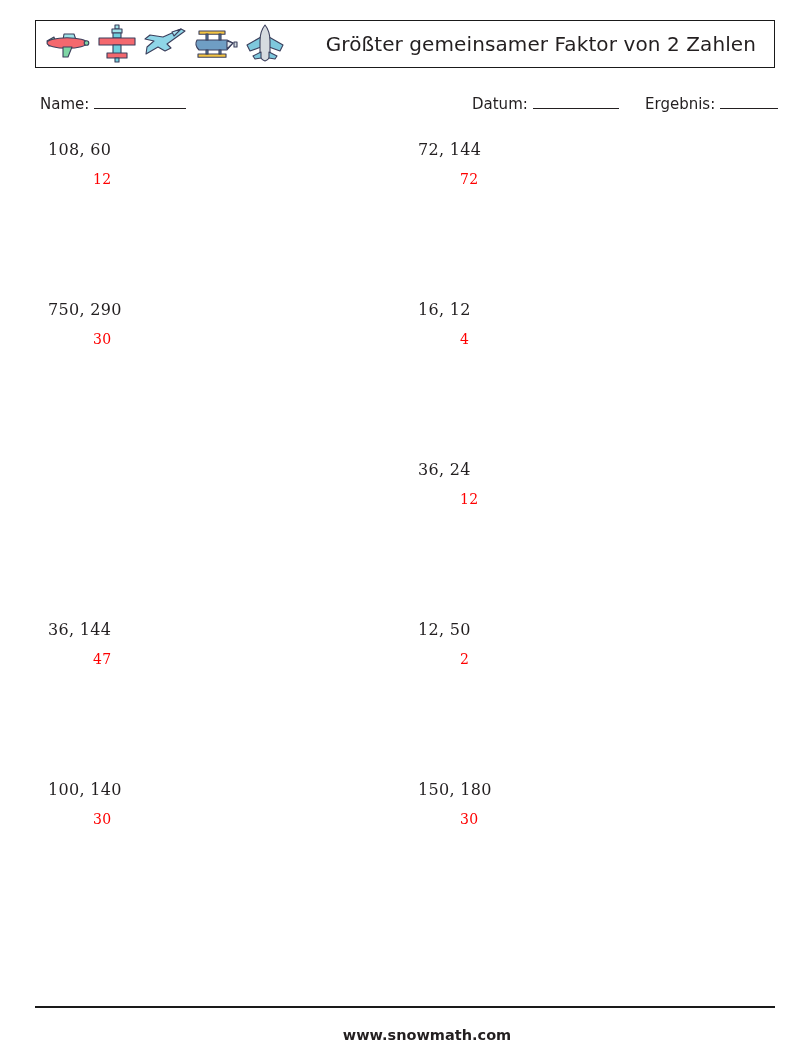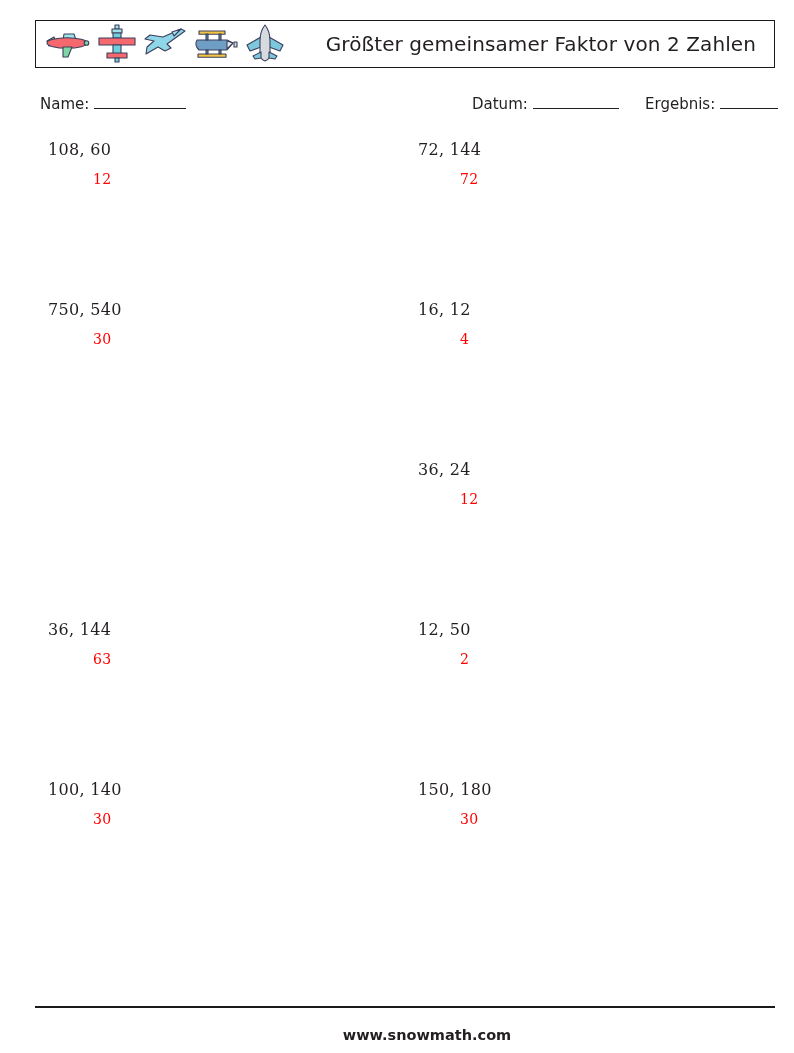--- a/index.html
+++ b/index.html
@@ -230,40 +230,40 @@
       <div class="prob-answer">12</div>
     </div>
     <div class="prob-cell col-right">
       <div class="prob-question">72, 144</div>
       <div class="prob-answer">72</div>
     </div>
   </div>
 
   <div class="prob-row">
     <div class="prob-cell col-left">
-      <div class="prob-question">750, 540</div>
+      <div class="prob-question">750, 290</div>
       <div class="prob-answer">30</div>
     </div>
     <div class="prob-cell col-right">
       <div class="prob-question">16, 12</div>
       <div class="prob-answer">4</div>
     </div>
   </div>
 
   <div class="prob-row">
     <div class="prob-cell col-right">
       <div class="prob-question">36, 24</div>
       <div class="prob-answer">12</div>
     </div>
   </div>
 
   <div class="prob-row">
     <div class="prob-cell col-left">
       <div class="prob-question">36, 144</div>
-      <div class="prob-answer">63</div>
+      <div class="prob-answer">47</div>
     </div>
     <div class="prob-cell col-right">
       <div class="prob-question">12, 50</div>
       <div class="prob-answer">2</div>
     </div>
   </div>
 
   <div class="prob-row">
     <div class="prob-cell col-left">
       <div class="prob-question">100, 140</div>

